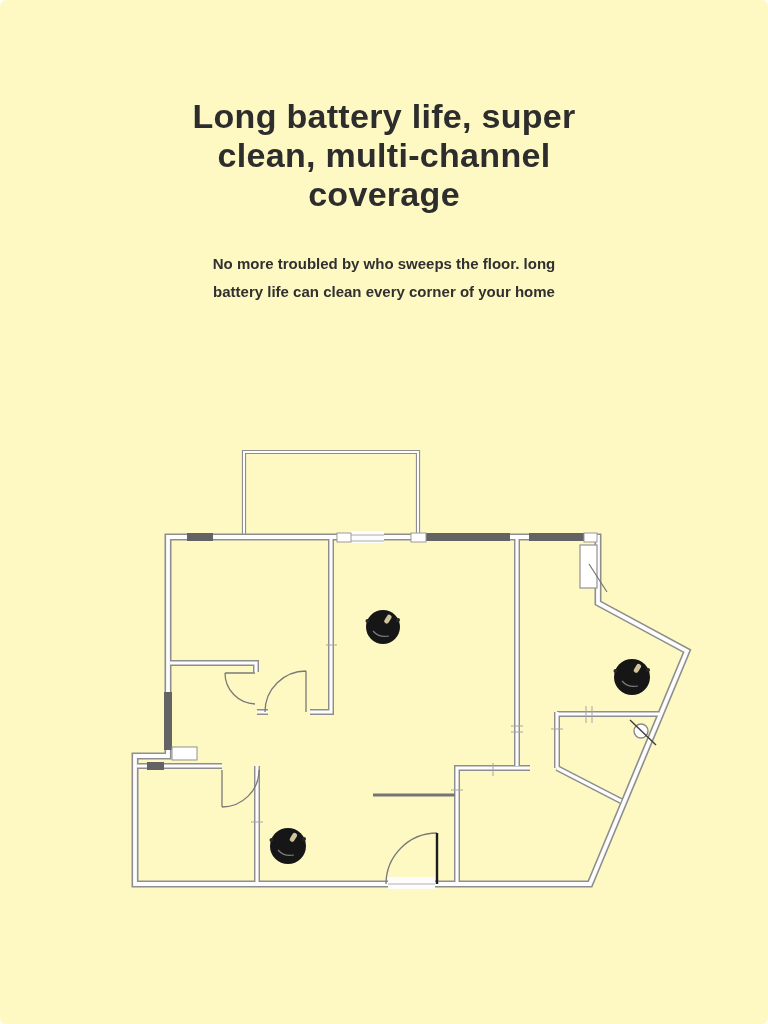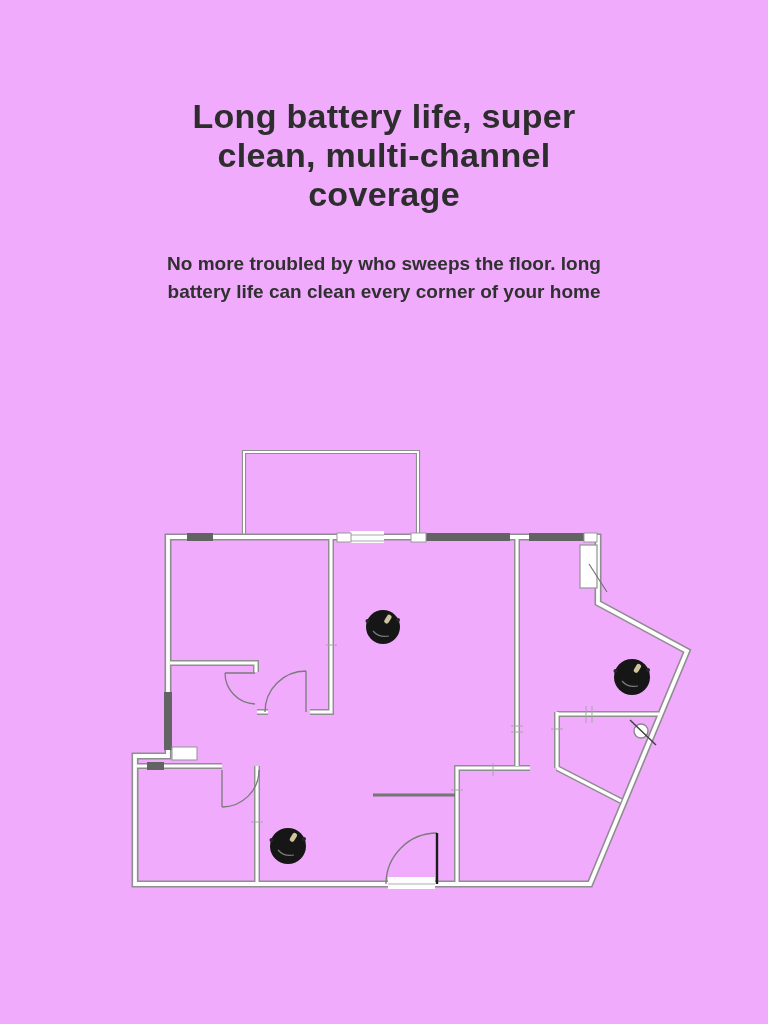--- a/index.html
+++ b/index.html
@@ -19,36 +19,36 @@
     margin:0;
     font-size:34px;
     line-height:39px;
     font-weight:700;
     letter-spacing:0.3px;
     color:#2d2d2d;
     white-space:pre-line;
   }
   .subheadline{
     margin:36px 0 0 0;
-    font-size:19px;
+    font-size:15px;
     line-height:28px;
     font-weight:700;
     color:#303030;
     white-space:pre-line;
   }
   .plan-wrap{
     position:absolute;
     inset:0;
   }
   svg{display:block;}
 </style>
 </head>
 <body>
 
-<div class="page" style="background: #f0abfc;">
+<div class="page" style="background: #fef9c3; border-radius: 6px;">
 
   <div class="header">
     <h1 class="headline" style="color: rgb(45, 45, 45);">Long battery life, super
 clean, multi-channel
 coverage</h1>
     <p class="subheadline" style="color: rgb(48, 48, 48);">No more troubled by who sweeps the floor. long
 battery life can clean every corner of your home</p>
   </div>
 
   <div class="plan-wrap">

